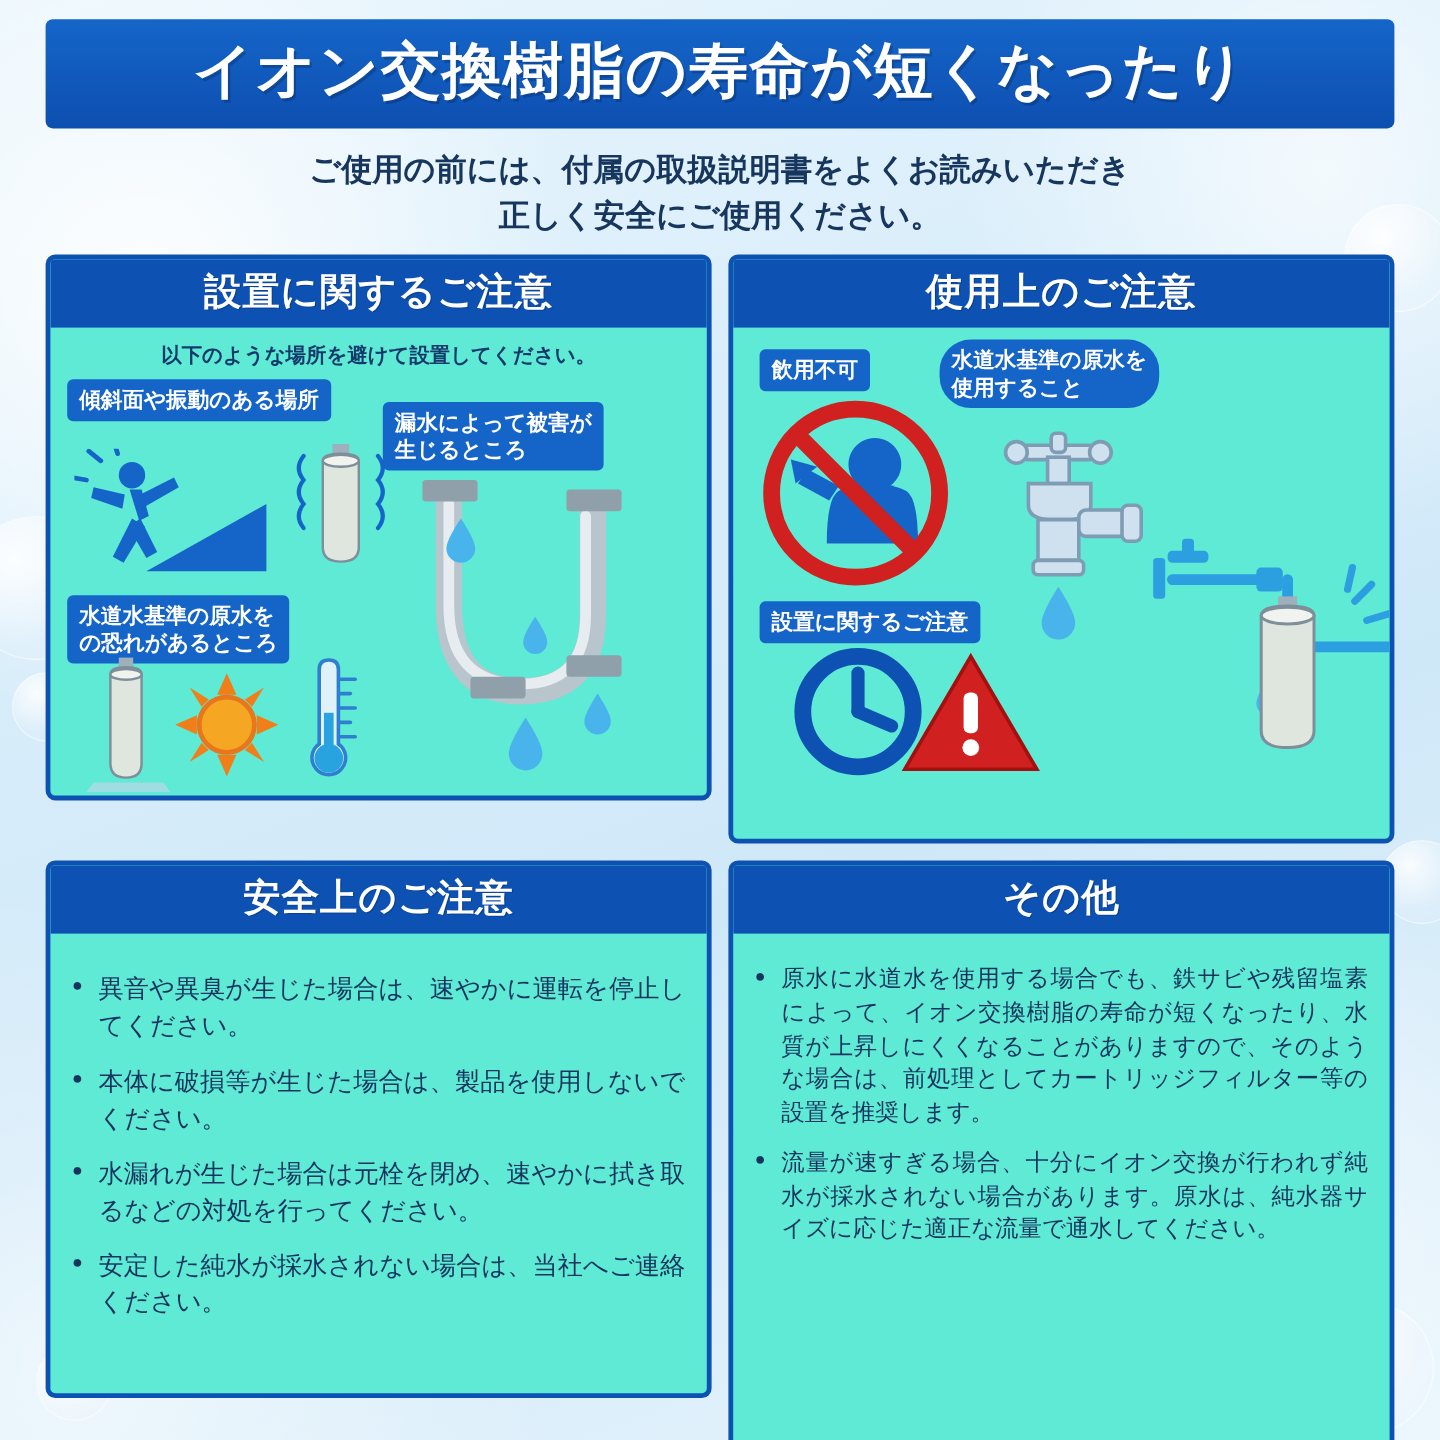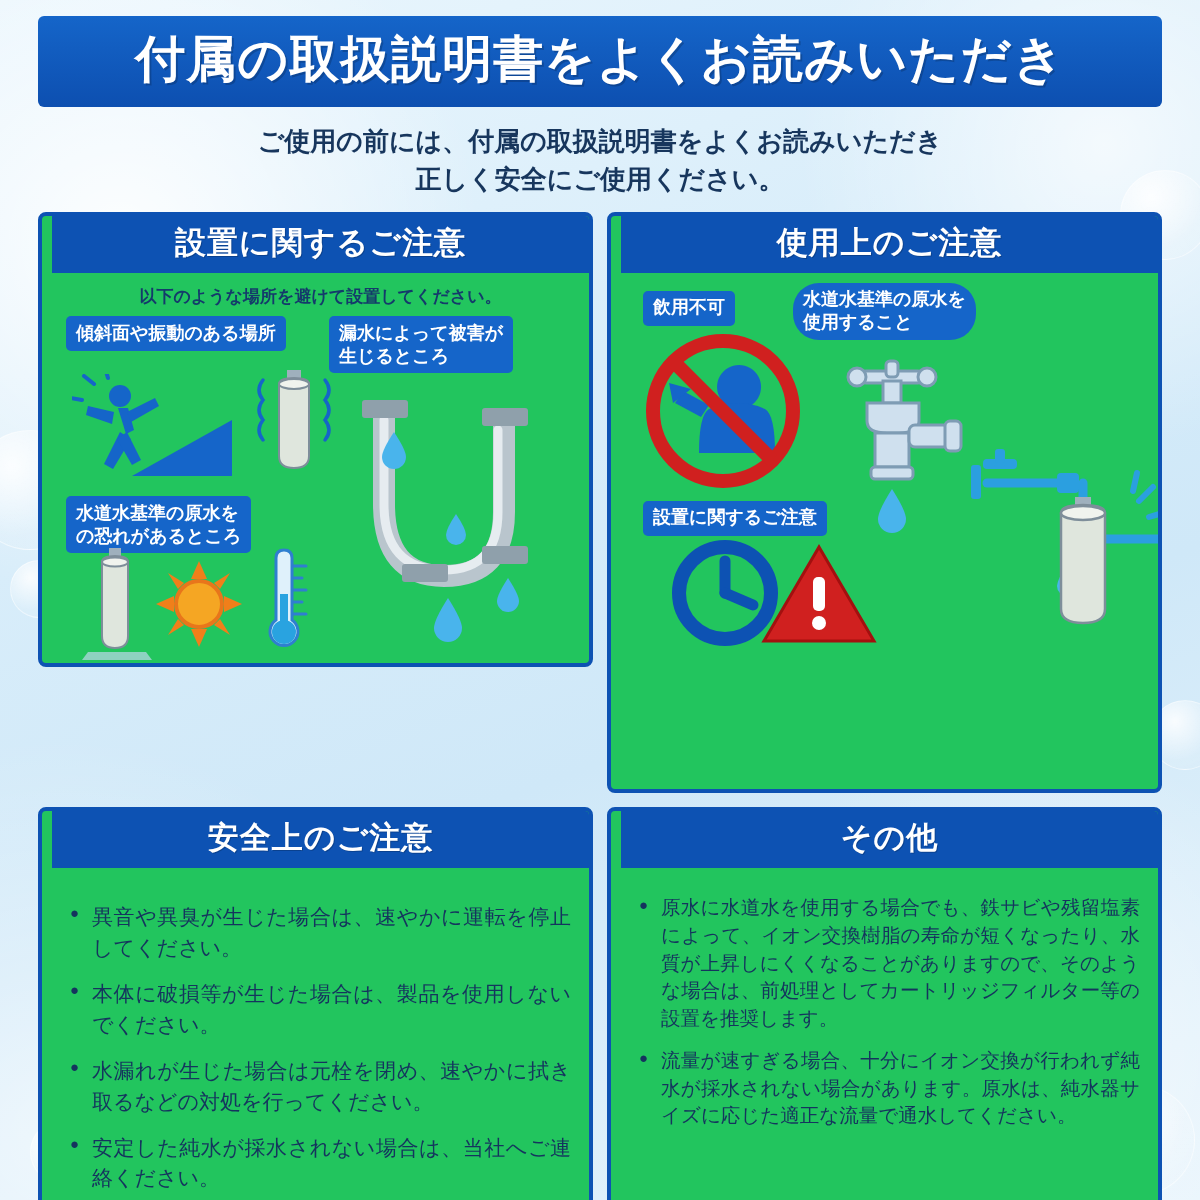--- a/index.html
+++ b/index.html
@@ -40,26 +40,25 @@
     color:#17365d;
     font-size:26px;
     line-height:1.45;
     margin:16px 0 14px 0;
     font-weight:600;
   }
 
   
   .grid { display:grid; grid-template-columns:1fr 1fr; gap:14px; }
   .panel {
-    background:#22c55e;
+    background:#5eead4;
     border:4px solid #0d52b3;
     border-radius:8px;
     overflow:hidden;
     position:relative;
-    padding-left:10px;
   }
   .panel-head {
     background:#0d52b3;
     color:#fff;
     text-align:center;
     font-size:31px;
     font-weight:bold;
     padding:6px 0 9px 0;
     letter-spacing:1px;
     text-shadow:1px 1px 0 rgba(0,0,0,0.2);
@@ -78,24 +77,24 @@
     padding:6px 10px;
     border-radius:5px;
   }
 
   
   .p1 { height:455px; }
   .p1-illus { position:relative; height:330px; }
   .art { position:absolute; }
 
   
-  .p2 { height:581px;font-family:Liberation Mono, monospace; }
-
-  
-  .bullets { margin:4px 2px; }
+  .p2 { height:491px; }
+
+  
+  .bullets { margin:4px 2px;font-family:Liberation Mono, monospace; }
   .bullets li {
     list-style:none;
     font-size:21px;
     color:#15345e;
     line-height:1.45;
     margin:0 0 16px 0;
     position:relative;
     padding-left:22px;
     text-align:justify;
   }
@@ -115,21 +114,21 @@
 <div class="bubble" style="left:-30px;top:430px;width:120px;height:120px;"></div>
 <div class="bubble" style="left:10px;top:560px;width:58px;height:58px;"></div>
 <div class="bubble" style="left:1120px;top:170px;width:90px;height:90px;"></div>
 <div class="bubble" style="left:1150px;top:700px;width:70px;height:70px;"></div>
 <div class="bubble" style="left:1085px;top:1085px;width:110px;height:110px;"></div>
 <div class="bubble" style="left:30px;top:1120px;width:64px;height:64px;"></div>
 
 <div class="page">
 
   <div class="title-bar">
-    <h1>付属の取扱説明書をよくお読みいただき</h1>
+    <h1>イオン交換樹脂の寿命が短くなったり</h1>
   </div>
 
   <div>
     <div class="lead">
       <span>ご使用の前には、付属の取扱説明書をよくお読みいただき</span><br>
       <span>正しく安全にご使用ください。</span>
     </div>
   </div>
 
   <div class="grid">
@@ -139,21 +138,21 @@
       <div class="panel-body">
         <div class="subnote">以下のような場所を避けて設置してください。</div>
 
         <div class="p1-illus">
 
           <div class="art" style="left:2px;top:0;">
             <span class="tag">傾斜面や振動のある場所</span>
           </div>
 
           <div class="art" style="left:265px;top:0;width:220px;">
-            <span class="tag" style="white-space:pre-line;">漏水によって被害が
+            <span class="tag" style="white-space:pre-line;margin-top:19px;">漏水によって被害が
 生じるところ</span>
           </div>
 
           <div class="art" style="left:2px;top:180px;width:232px;">
             <span class="tag" style="white-space:pre-line;">水道水基準の原水を
 の恐れがあるところ</span>
           </div>
 
           <svg class="art" style="left:8px;top:58px;" width="180" height="110" viewBox="0 0 180 110">
             <polygon points="60,102 160,102 160,46" fill="#1565c9"></polygon>

